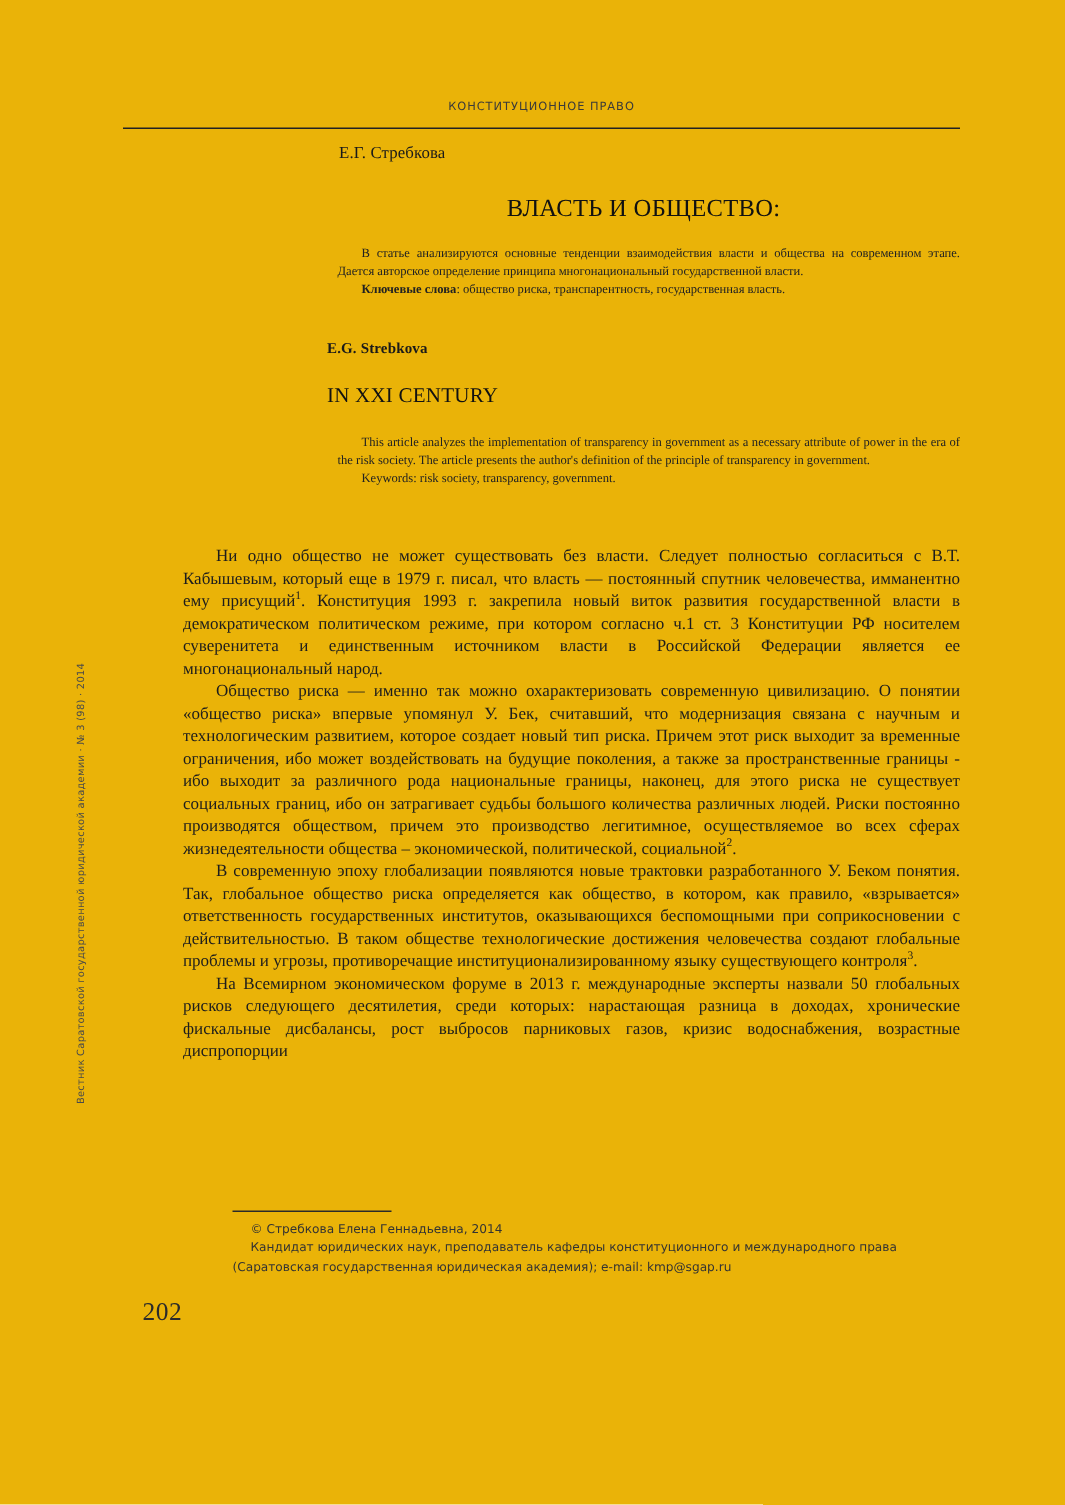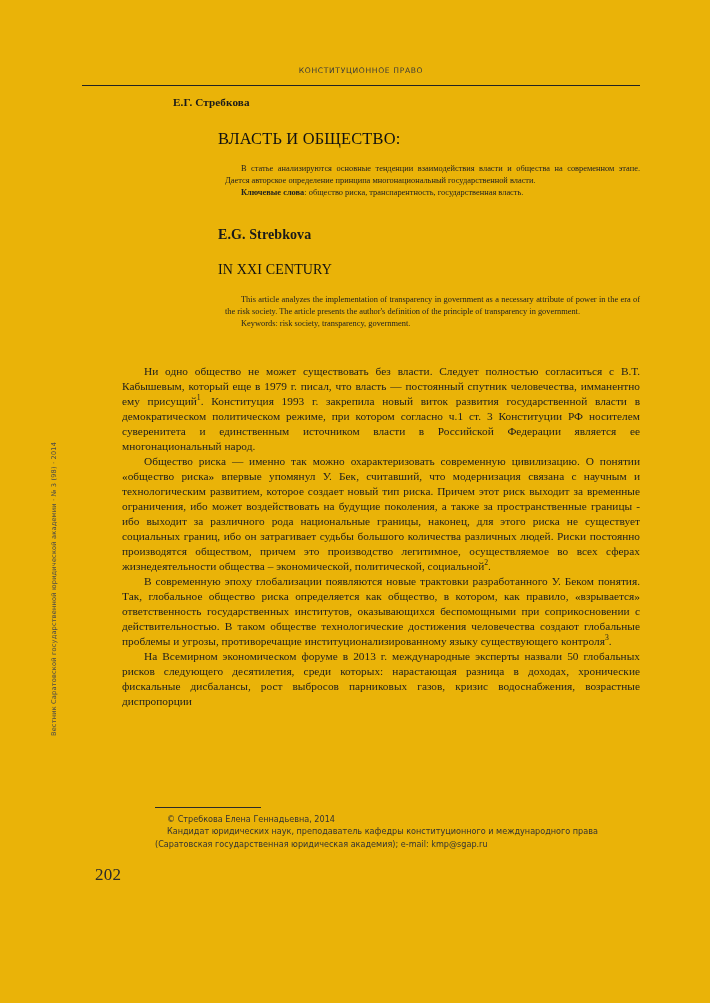--- a/index.html
+++ b/index.html
@@ -71,53 +71,53 @@
   
   .col {
     position: absolute;
     left: 122px;
     top: 96px;
     width: 518px;
   }
 
   .byline {
     font-family: "Liberation Serif", "DejaVu Serif", serif;
-    font-weight: bold;
+    font-weight: normal;
     font-size: 11.2px;
-    margin-left: 51px;
+    margin-left: 104px;
     letter-spacing: 0.1px;
   }
 
   .title {
     margin-left: 96px;
     margin-top: 20px;
     font-size: 16.4px;
     line-height: 1.33;
     letter-spacing: 0.2px;
     color: #111111;
   }
-  .title .ln { display: block; white-space: nowrap; }
+  .title .ln { display: block; white-space: nowrap; text-align: center; }
 
   .abstract {
     margin-left: 103px;
     margin-top: 13px;
     font-size: 8.4px;
     line-height: 1.455;
     text-align: justify;
     color: #222222;
   }
   .abstract p { margin: 0; text-indent: 16px; }
   .abstract .kw-label { font-weight: bold; }
 
   .byline2 {
     margin-left: 96px;
     margin-top: 28px;
     font-family: "Liberation Serif", "DejaVu Serif", serif;
     font-weight: bold;
-    font-size: 14px;
+    font-size: 10px;
     letter-spacing: 0.1px;
   }
 
   .title2 {
     margin-left: 96px;
     margin-top: 17px;
     font-size: 14px;
     line-height: 1.36;
     letter-spacing: 0.15px;
     color: #111111;

